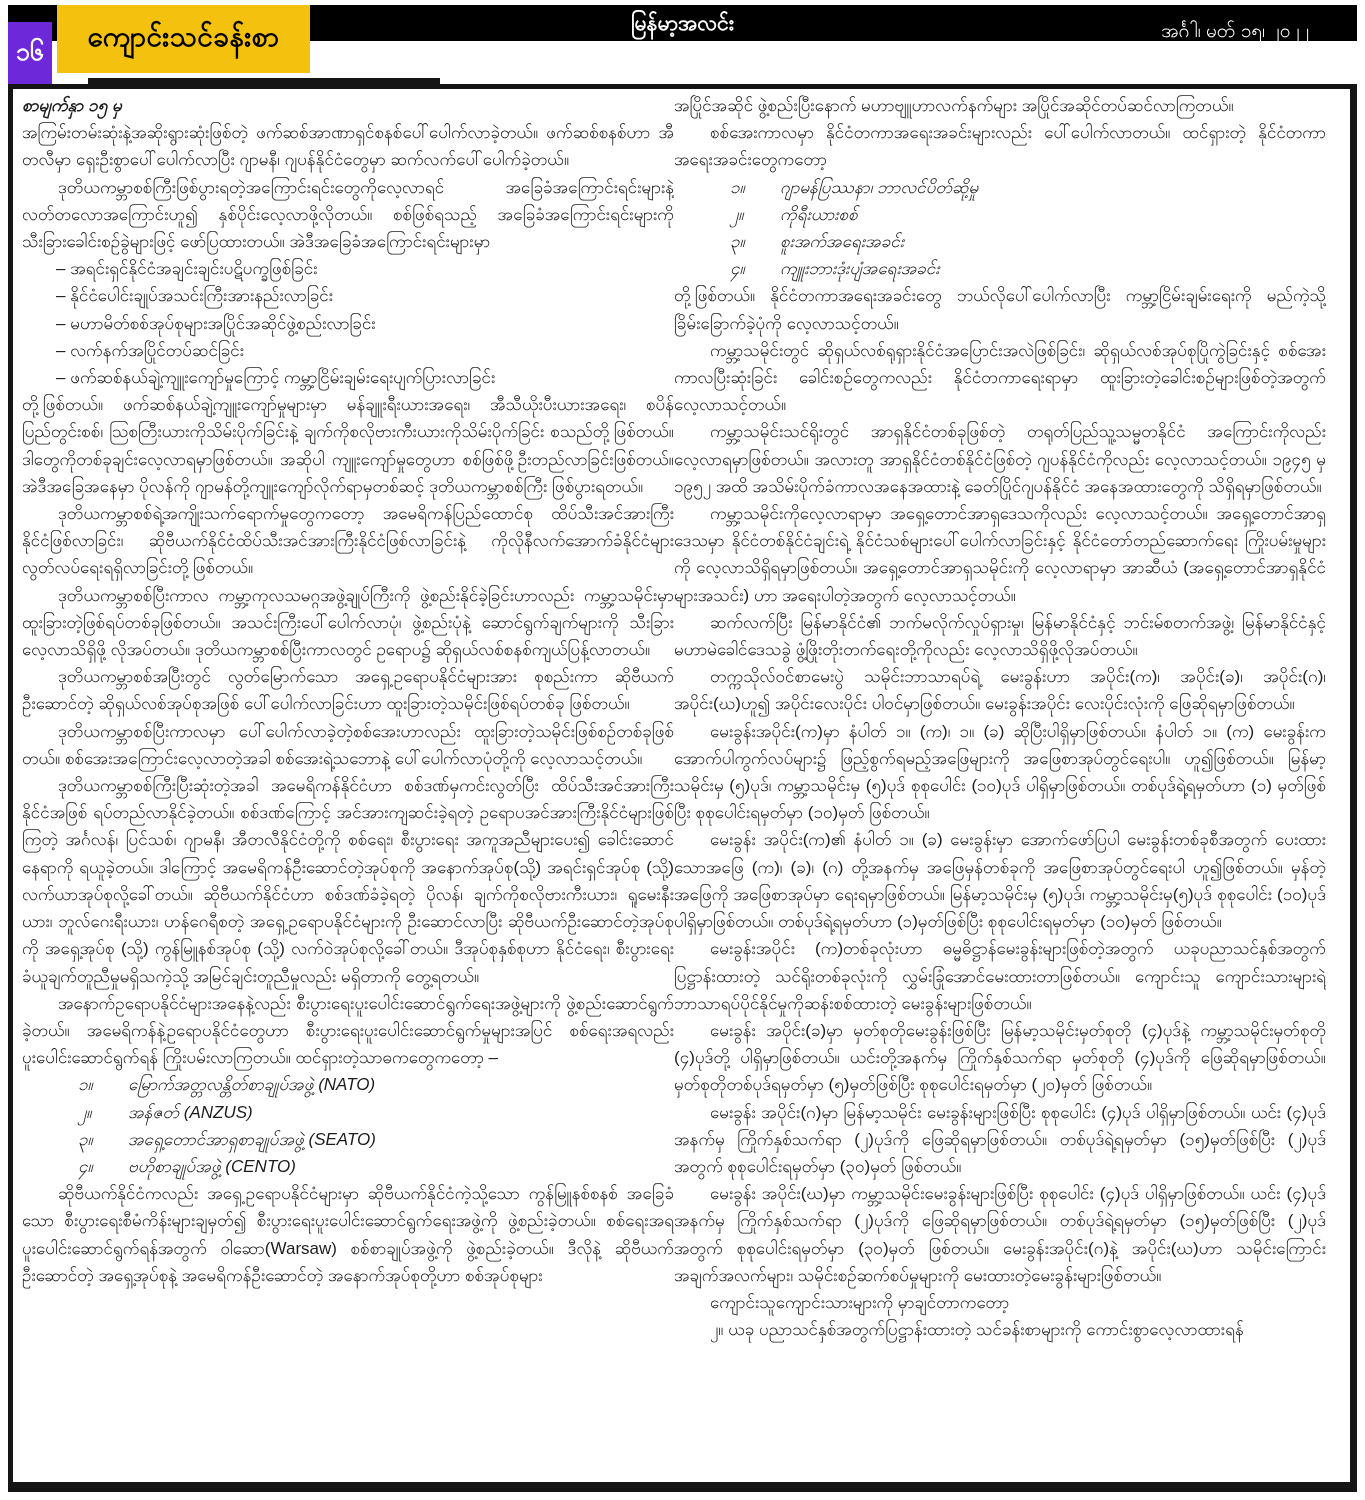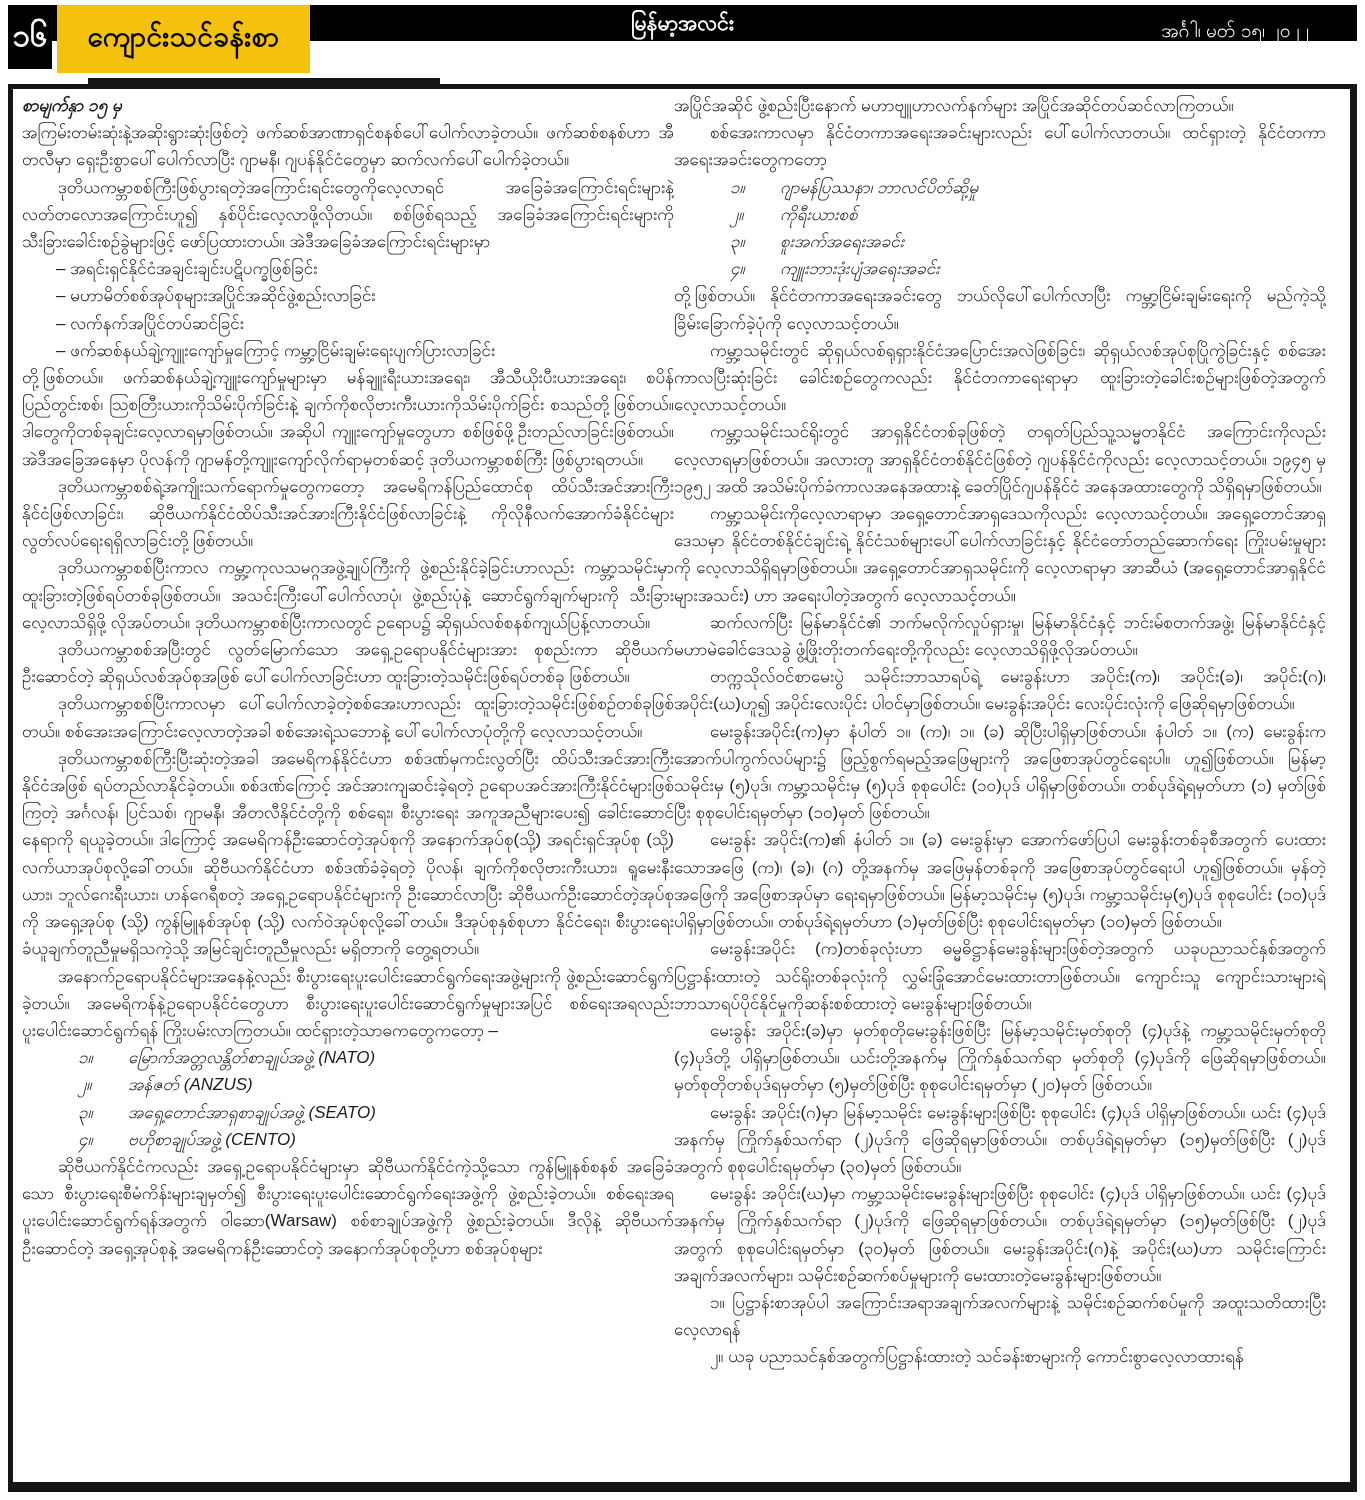--- a/index.html
+++ b/index.html
@@ -14,23 +14,23 @@
     background:#000000;color:#ffffff;
   }
   .masthead{
     position:absolute;left:0;right:0;top:4px;text-align:center;
     font-size:21px;font-weight:bold;color:#fff;
   }
   .issue-date{
     position:absolute;right:48px;top:13px;font-size:19px;color:#fff;
   }
   .pagenum-box{
-    position:absolute;left:8px;top:7px;width:44px;height:62px;
-    background:#000000;color:#fff;display:flex;align-items:center;justify-content:center;
-    font-size:31px;font-weight:bold;
+    position:absolute;left:8px;top:22px;width:44px;height:62px;
+    background:#6d28d9;color:#fff;display:flex;align-items:center;justify-content:center;
+    font-size:25px;font-weight:bold;
   }
   .section-banner{
     position:absolute;left:57px;top:5px;width:253px;height:68px;
     background:#f4c10e;color:#000000;display:flex;align-items:center;justify-content:center;
     font-size:28px;font-weight:bold;letter-spacing:0.5px;
   }
   
   .frame{
     position:absolute;left:8px;top:84px;width:1349px;height:1408px;
     box-sizing:border-box;
@@ -67,20 +67,21 @@
 
 <div class="frame"></div>
 <div class="frame-top-accent"></div>
 
 <div class="columns">
   <div class="col">
       <p class="lead">စာမျက်နှာ ၁၅ မှ</p>
       <p class="cont">အကြမ်းတမ်းဆုံးနဲ့အဆိုးရွားဆုံးဖြစ်တဲ့ ဖက်ဆစ်အာဏာရှင်စနစ်ပေါ်ပေါက်လာခဲ့တယ်။ ဖက်ဆစ်စနစ်ဟာ အီတလီမှာ ရှေးဦးစွာပေါ်ပေါက်လာပြီး ဂျာမနီ၊ ဂျပန်နိုင်ငံတွေမှာ ဆက်လက်ပေါ်ပေါက်ခဲ့တယ်။</p>
       <p class="para">ဒုတိယကမ္ဘာစစ်ကြီးဖြစ်ပွားရတဲ့အကြောင်းရင်းတွေကိုလေ့လာရင် အခြေခံအကြောင်းရင်းများနဲ့ လတ်တလောအကြောင်းဟူ၍ နှစ်ပိုင်းလေ့လာဖို့လိုတယ်။ စစ်ဖြစ်ရသည့် အခြေခံအကြောင်းရင်းများကို သီးခြားခေါင်းစဉ်ခွဲများဖြင့် ဖော်ပြထားတယ်။ အဲဒီအခြေခံအကြောင်းရင်းများမှာ</p>
       <p class="dash">– အရင်းရှင်နိုင်ငံအချင်းချင်းပဋိပက္ခဖြစ်ခြင်း</p>
+      <p class="dash">– နိုင်ငံပေါင်းချုပ်အသင်းကြီးအားနည်းလာခြင်း</p>
       <p class="dash">– မဟာမိတ်စစ်အုပ်စုများအပြိုင်အဆိုင်ဖွဲ့စည်းလာခြင်း</p>
       <p class="dash">– လက်နက်အပြိုင်တပ်ဆင်ခြင်း</p>
       <p class="dash">– ဖက်ဆစ်နယ်ချဲ့ကျူးကျော်မှုကြောင့် ကမ္ဘာ့ငြိမ်းချမ်းရေးပျက်ပြားလာခြင်း</p>
       <p class="cont">တို့ဖြစ်တယ်။ ဖက်ဆစ်နယ်ချဲ့ကျူးကျော်မှုများမှာ မန်ချူးရီးယားအရေး၊ အီသီယိုးပီးယားအရေး၊ စပိန်ပြည်တွင်းစစ်၊ ဩစတြီးယားကိုသိမ်းပိုက်ခြင်းနဲ့ ချက်ကိုစလိုဗားကီးယားကိုသိမ်းပိုက်ခြင်း စသည်တို့ဖြစ်တယ်။ ဒါတွေကိုတစ်ခုချင်းလေ့လာရမှာဖြစ်တယ်။ အဆိုပါ ကျူးကျော်မှုတွေဟာ စစ်ဖြစ်ဖို့ဦးတည်လာခြင်းဖြစ်တယ်။ အဲဒီအခြေအနေမှာ ပိုလန်ကို ဂျာမန်တို့ကျူးကျော်လိုက်ရာမှတစ်ဆင့် ဒုတိယကမ္ဘာစစ်ကြီး ဖြစ်ပွားရတယ်။</p>
       <p class="para">ဒုတိယကမ္ဘာစစ်ရဲ့အကျိုးသက်ရောက်မှုတွေကတော့ အမေရိကန်ပြည်ထောင်စု ထိပ်သီးအင်အားကြီးနိုင်ငံဖြစ်လာခြင်း၊ ဆိုဗီယက်နိုင်ငံထိပ်သီးအင်အားကြီးနိုင်ငံဖြစ်လာခြင်းနဲ့ ကိုလိုနီလက်အောက်ခံနိုင်ငံများ လွတ်လပ်ရေးရရှိလာခြင်းတို့ဖြစ်တယ်။</p>
       <p class="para">ဒုတိယကမ္ဘာစစ်ပြီးကာလ ကမ္ဘာ့ကုလသမဂ္ဂအဖွဲ့ချုပ်ကြီးကို ဖွဲ့စည်းနိုင်ခဲ့ခြင်းဟာလည်း ကမ္ဘာ့သမိုင်းမှာ ထူးခြားတဲ့ဖြစ်ရပ်တစ်ခုဖြစ်တယ်။ အသင်းကြီးပေါ်ပေါက်လာပုံ၊ ဖွဲ့စည်းပုံနဲ့ ဆောင်ရွက်ချက်များကို သီးခြားလေ့လာသိရှိဖို့ လိုအပ်တယ်။ ဒုတိယကမ္ဘာစစ်ပြီးကာလတွင် ဥရောပ၌ ဆိုရှယ်လစ်စနစ်ကျယ်ပြန့်လာတယ်။</p>
       <p class="para">ဒုတိယကမ္ဘာစစ်အပြီးတွင် လွတ်မြောက်သော အရှေ့ဥရောပနိုင်ငံများအား စုစည်းကာ ဆိုဗီယက်ဦးဆောင်တဲ့ ဆိုရှယ်လစ်အုပ်စုအဖြစ် ပေါ်ပေါက်လာခြင်းဟာ ထူးခြားတဲ့သမိုင်းဖြစ်ရပ်တစ်ခု ဖြစ်တယ်။</p>
       <p class="para">ဒုတိယကမ္ဘာစစ်ပြီးကာလမှာ ပေါ်ပေါက်လာခဲ့တဲ့စစ်အေးဟာလည်း ထူးခြားတဲ့သမိုင်းဖြစ်စဉ်တစ်ခုဖြစ်တယ်။ စစ်အေးအကြောင်းလေ့လာတဲ့အခါ စစ်အေးရဲ့သဘောနဲ့ ပေါ်ပေါက်လာပုံတို့ကို လေ့လာသင့်တယ်။</p>
       <p class="para">ဒုတိယကမ္ဘာစစ်ကြီးပြီးဆုံးတဲ့အခါ အမေရိကန်နိုင်ငံဟာ စစ်ဒဏ်မှကင်းလွတ်ပြီး ထိပ်သီးအင်အားကြီးနိုင်ငံအဖြစ် ရပ်တည်လာနိုင်ခဲ့တယ်။ စစ်ဒဏ်ကြောင့် အင်အားကျဆင်းခဲ့ရတဲ့ ဥရောပအင်အားကြီးနိုင်ငံများဖြစ်ကြတဲ့ အင်္ဂလန်၊ ပြင်သစ်၊ ဂျာမနီ၊ အီတလီနိုင်ငံတို့ကို စစ်ရေး၊ စီးပွားရေး အကူအညီများပေး၍ ခေါင်းဆောင်နေရာကို ရယူခဲ့တယ်။ ဒါကြောင့် အမေရိကန်ဦးဆောင်တဲ့အုပ်စုကို အနောက်အုပ်စု(သို့) အရင်းရှင်အုပ်စု (သို့) လက်ယာအုပ်စုလို့ခေါ်တယ်။ ဆိုဗီယက်နိုင်ငံဟာ စစ်ဒဏ်ခံခဲ့ရတဲ့ ပိုလန်၊ ချက်ကိုစလိုဗားကီးယား၊ ရူမေးနီးယား၊ ဘူလ်ဂေးရီးယား၊ ဟန်ဂေရီစတဲ့ အရှေ့ဥရောပနိုင်ငံများကို ဦးဆောင်လာပြီး ဆိုဗီယက်ဦးဆောင်တဲ့အုပ်စုကို အရှေ့အုပ်စု (သို့) ကွန်မြူနစ်အုပ်စု (သို့) လက်ဝဲအုပ်စုလို့ခေါ်တယ်။ ဒီအုပ်စုနှစ်စုဟာ နိုင်ငံရေး၊ စီးပွားရေး ခံယူချက်တူညီမှုမရှိသကဲ့သို့ အမြင်ချင်းတူညီမှုလည်း မရှိတာကို တွေ့ရတယ်။</p>
       <p class="para">အနောက်ဥရောပနိုင်ငံများအနေနဲ့လည်း စီးပွားရေးပူးပေါင်းဆောင်ရွက်ရေးအဖွဲ့များကို ဖွဲ့စည်းဆောင်ရွက်ခဲ့တယ်။ အမေရိကန်နဲ့ဥရောပနိုင်ငံတွေဟာ စီးပွားရေးပူးပေါင်းဆောင်ရွက်မှုများအပြင် စစ်ရေးအရလည်း ပူးပေါင်းဆောင်ရွက်ရန် ကြိုးပမ်းလာကြတယ်။ ထင်ရှားတဲ့သာဓကတွေကတော့ –</p>
@@ -102,16 +103,16 @@
       <p class="para">ကမ္ဘာ့သမိုင်းသင်ရိုးတွင် အာရှနိုင်ငံတစ်ခုဖြစ်တဲ့ တရုတ်ပြည်သူ့သမ္မတနိုင်ငံ အကြောင်းကိုလည်း လေ့လာရမှာဖြစ်တယ်။ အလားတူ အာရှနိုင်ငံတစ်နိုင်ငံဖြစ်တဲ့ ဂျပန်နိုင်ငံကိုလည်း လေ့လာသင့်တယ်။ ၁၉၄၅ မှ ၁၉၅၂ အထိ အသိမ်းပိုက်ခံကာလအနေအထားနဲ့ ခေတ်ပြိုင်ဂျပန်နိုင်ငံ အနေအထားတွေကို သိရှိရမှာဖြစ်တယ်။</p>
       <p class="para">ကမ္ဘာ့သမိုင်းကိုလေ့လာရာမှာ အရှေ့တောင်အာရှဒေသကိုလည်း လေ့လာသင့်တယ်။ အရှေ့တောင်အာရှဒေသမှာ နိုင်ငံတစ်နိုင်ငံချင်းရဲ့ နိုင်ငံသစ်များပေါ်ပေါက်လာခြင်းနှင့် နိုင်ငံတော်တည်ဆောက်ရေး ကြိုးပမ်းမှုများကို လေ့လာသိရှိရမှာဖြစ်တယ်။ အရှေ့တောင်အာရှသမိုင်းကို လေ့လာရာမှာ အာဆီယံ (အရှေ့တောင်အာရှနိုင်ငံများအသင်း) ဟာ အရေးပါတဲ့အတွက် လေ့လာသင့်တယ်။</p>
       <p class="para">ဆက်လက်ပြီး မြန်မာနိုင်ငံ၏ ဘက်မလိုက်လှုပ်ရှားမှု၊ မြန်မာနိုင်ငံနှင့် ဘင်းမ်စတက်အဖွဲ့၊ မြန်မာနိုင်ငံနှင့် မဟာမဲခေါင်ဒေသခွဲ ဖွံ့ဖြိုးတိုးတက်ရေးတို့ကိုလည်း လေ့လာသိရှိဖို့လိုအပ်တယ်။</p>
       <p class="para">တက္ကသိုလ်ဝင်စာမေးပွဲ သမိုင်းဘာသာရပ်ရဲ့ မေးခွန်းဟာ အပိုင်း(က)၊ အပိုင်း(ခ)၊ အပိုင်း(ဂ)၊ အပိုင်း(ဃ)ဟူ၍ အပိုင်းလေးပိုင်း ပါဝင်မှာဖြစ်တယ်။ မေးခွန်းအပိုင်း လေးပိုင်းလုံးကို ဖြေဆိုရမှာဖြစ်တယ်။</p>
       <p class="para">မေးခွန်းအပိုင်း(က)မှာ နံပါတ် ၁။ (က)၊ ၁။ (ခ) ဆိုပြီးပါရှိမှာဖြစ်တယ်။ နံပါတ် ၁။ (က) မေးခွန်းက အောက်ပါကွက်လပ်များ၌ ဖြည့်စွက်ရမည့်အဖြေများကို အဖြေစာအုပ်တွင်ရေးပါ။ ဟူ၍ဖြစ်တယ်။ မြန်မာ့သမိုင်းမှ (၅)ပုဒ်၊ ကမ္ဘာ့သမိုင်းမှ (၅)ပုဒ် စုစုပေါင်း (၁၀)ပုဒ် ပါရှိမှာဖြစ်တယ်။ တစ်ပုဒ်ရဲ့ရမှတ်ဟာ (၁) မှတ်ဖြစ်ပြီး စုစုပေါင်းရမှတ်မှာ (၁၀)မှတ် ဖြစ်တယ်။</p>
       <p class="para">မေးခွန်း အပိုင်း(က)၏ နံပါတ် ၁။ (ခ) မေးခွန်းမှာ အောက်ဖော်ပြပါ မေးခွန်းတစ်ခုစီအတွက် ပေးထားသောအဖြေ (က)၊ (ခ)၊ (ဂ) တို့အနက်မှ အဖြေမှန်တစ်ခုကို အဖြေစာအုပ်တွင်ရေးပါ ဟူ၍ဖြစ်တယ်။ မှန်တဲ့အဖြေကို အဖြေစာအုပ်မှာ ရေးရမှာဖြစ်တယ်။ မြန်မာ့သမိုင်းမှ (၅)ပုဒ်၊ ကမ္ဘာ့သမိုင်းမှ(၅)ပုဒ် စုစုပေါင်း (၁၀)ပုဒ် ပါရှိမှာဖြစ်တယ်။ တစ်ပုဒ်ရဲ့ရမှတ်ဟာ (၁)မှတ်ဖြစ်ပြီး စုစုပေါင်းရမှတ်မှာ (၁၀)မှတ် ဖြစ်တယ်။</p>
       <p class="para">မေးခွန်းအပိုင်း (က)တစ်ခုလုံးဟာ ဓမ္မဓိဋ္ဌာန်မေးခွန်းများဖြစ်တဲ့အတွက် ယခုပညာသင်နှစ်အတွက် ပြဋ္ဌာန်းထားတဲ့ သင်ရိုးတစ်ခုလုံးကို လွှမ်းခြုံအောင်မေးထားတာဖြစ်တယ်။ ကျောင်းသူ ကျောင်းသားများရဲ့ ဘာသာရပ်ပိုင်နိုင်မှုကိုဆန်းစစ်ထားတဲ့ မေးခွန်းများဖြစ်တယ်။</p>
       <p class="para">မေးခွန်း အပိုင်း(ခ)မှာ မှတ်စုတိုမေးခွန်းဖြစ်ပြီး မြန်မာ့သမိုင်းမှတ်စုတို (၄)ပုဒ်နဲ့ ကမ္ဘာ့သမိုင်းမှတ်စုတို (၄)ပုဒ်တို့ ပါရှိမှာဖြစ်တယ်။ ယင်းတို့အနက်မှ ကြိုက်နှစ်သက်ရာ မှတ်စုတို (၄)ပုဒ်ကို ဖြေဆိုရမှာဖြစ်တယ်။ မှတ်စုတိုတစ်ပုဒ်ရမှတ်မှာ (၅)မှတ်ဖြစ်ပြီး စုစုပေါင်းရမှတ်မှာ (၂၀)မှတ် ဖြစ်တယ်။</p>
       <p class="para">မေးခွန်း အပိုင်း(ဂ)မှာ မြန်မာ့သမိုင်း မေးခွန်းများဖြစ်ပြီး စုစုပေါင်း (၄)ပုဒ် ပါရှိမှာဖြစ်တယ်။ ယင်း (၄)ပုဒ်အနက်မှ ကြိုက်နှစ်သက်ရာ (၂)ပုဒ်ကို ဖြေဆိုရမှာဖြစ်တယ်။ တစ်ပုဒ်ရဲ့ရမှတ်မှာ (၁၅)မှတ်ဖြစ်ပြီး (၂)ပုဒ်အတွက် စုစုပေါင်းရမှတ်မှာ (၃၀)မှတ် ဖြစ်တယ်။</p>
       <p class="para">မေးခွန်း အပိုင်း(ဃ)မှာ ကမ္ဘာ့သမိုင်းမေးခွန်းများဖြစ်ပြီး စုစုပေါင်း (၄)ပုဒ် ပါရှိမှာဖြစ်တယ်။ ယင်း (၄)ပုဒ်အနက်မှ ကြိုက်နှစ်သက်ရာ (၂)ပုဒ်ကို ဖြေဆိုရမှာဖြစ်တယ်။ တစ်ပုဒ်ရဲ့ရမှတ်မှာ (၁၅)မှတ်ဖြစ်ပြီး (၂)ပုဒ်အတွက် စုစုပေါင်းရမှတ်မှာ (၃၀)မှတ် ဖြစ်တယ်။ မေးခွန်းအပိုင်း(ဂ)နဲ့ အပိုင်း(ဃ)ဟာ သမိုင်းကြောင်းအချက်အလက်များ၊ သမိုင်းစဉ်ဆက်စပ်မှုများကို မေးထားတဲ့မေးခွန်းများဖြစ်တယ်။</p>
-      <p class="para">၁။ ပြဋ္ဌာန်းစာအုပ်ပါ အကြောင်းအရာအချက်အလက်များနဲ့ သမိုင်းစဉ်ဆက်စပ်မှုကို အထူးသတိထားပြီးလေ့လာရန်</p>
+      <p class="para">ကျောင်းသူကျောင်းသားများကို မှာချင်တာကတော့</p>
       <p class="para">၂။ ယခု ပညာသင်နှစ်အတွက်ပြဋ္ဌာန်းထားတဲ့ သင်ခန်းစာများကို ကောင်းစွာလေ့လာထားရန်</p>
     </div>
 </div>
 
 </body></html>

